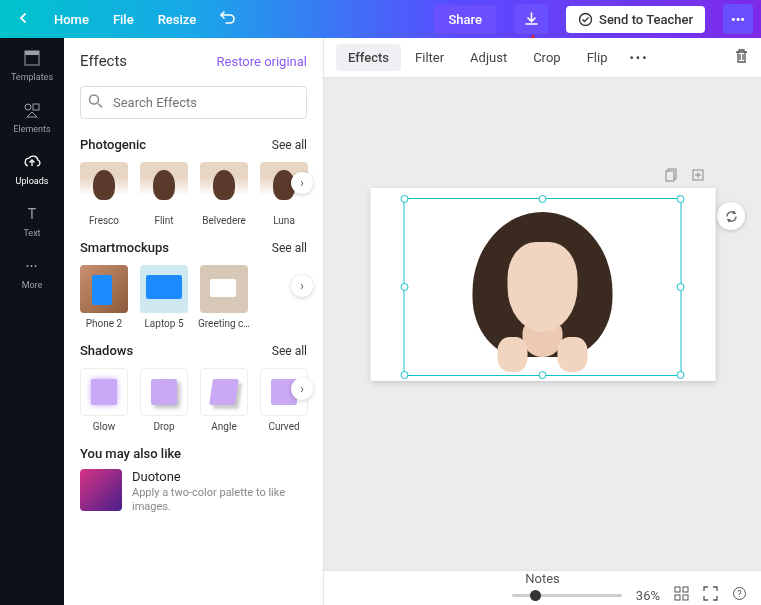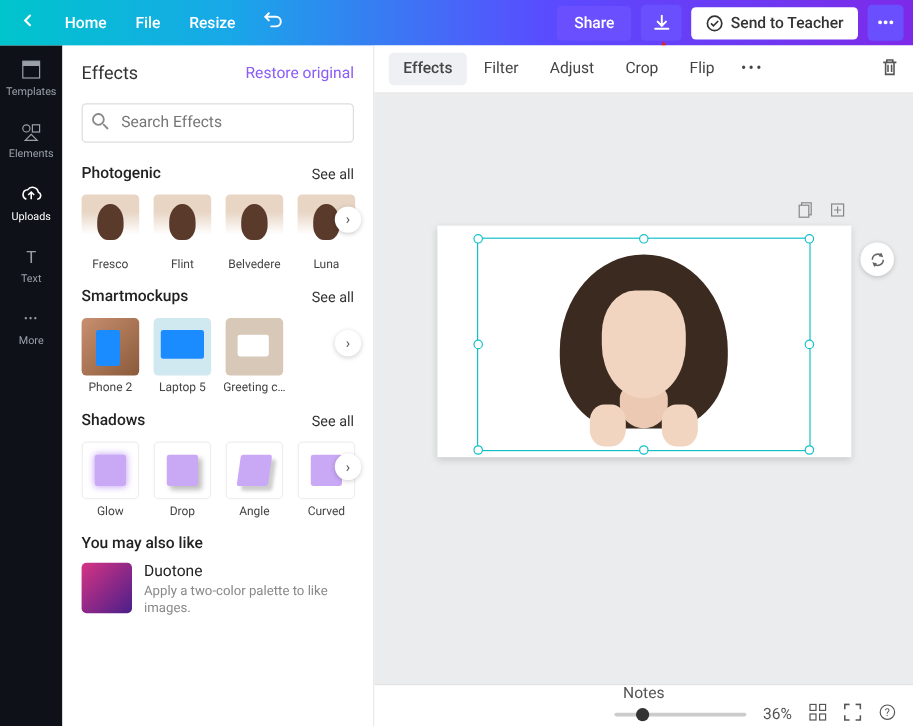--- a/index.html
+++ b/index.html
@@ -1,29 +1,29 @@
 <!DOCTYPE html>
 <html><head>
 <meta charset="utf-8">
 <style>
 * { box-sizing: border-box; margin: 0; padding: 0; font-family: -apple-system, BlinkMacSystemFont, "Segoe UI", Roboto, sans-serif; }
 body { width: 761px; height: 605px; overflow: hidden; background: #fff; }
 
 .topbar { height: 38px; background: linear-gradient(90deg, #00c4cc 0%, #18a8e8 25%, #5a4bff 60%, #7d2ae8 100%); display: flex; align-items: center; padding: 0 8px; color: #fff; font-size: 13px; }
 .topbar-left { display: flex; align-items: center; gap: 4px; }
 .topbar-btn { padding: 6px 10px; border-radius: 4px; cursor: pointer; font-weight: 500; }
-.topbar-right { margin-left: auto; display: flex; align-items: center; gap: 8px; }
+.topbar-right { margin-left: auto; display: flex; align-items: center; gap: 18px; }
 .share-btn { background: #6a4fff; padding: 7px 14px; border-radius: 4px; font-weight: 500; }
 .download-btn { background: #6a4fff; width: 34px; height: 30px; border-radius: 4px; display: flex; align-items: center; justify-content: center; position: relative; }
 .teacher-btn { background: #fff; color: #333; padding: 6px 12px; border-radius: 4px; font-weight: 500; display: flex; align-items: center; gap: 6px; }
 .more-btn { background: #6a4fff; width: 30px; height: 30px; border-radius: 4px; display: flex; align-items: center; justify-content: center; font-weight: bold; }
 
 .app-body { display: flex; height: 567px; }
 
-.left-rail { width: 52px; background: #0e1218; display: flex; flex-direction: column; align-items: center; padding-top: 10px; gap: 18px; color: #9aa0a8; font-size: 9px; }
+.left-rail { width: 64px; background: #0e1218; display: flex; flex-direction: column; align-items: center; padding-top: 10px; gap: 18px; color: #9aa0a8; font-size: 9px; }
 .rail-item { display: flex; flex-direction: column; align-items: center; gap: 4px; cursor: pointer; }
 .rail-icon { width: 20px; height: 20px; display: flex; align-items: center; justify-content: center; }
 
 .side-panel { width: 260px; background: #fff; border-right: 1px solid #e5e5e5; display: flex; flex-direction: column; overflow: hidden; position: relative; }
 .panel-header { display: flex; align-items: center; justify-content: space-between; padding: 14px 16px 10px; }
 .panel-title { font-size: 15px; font-weight: 400; color: #333; }
 .restore-link { color: #8b5cf6; font-size: 13px; cursor: pointer; }
 .search-box { margin: 6px 16px 12px; position: relative; }
 .search-input { width: 100%; padding: 8px 10px 8px 32px; border: 1px solid #ddd; border-radius: 4px; font-size: 13px; color: #888; }
 .search-icon-wrap { position: absolute; left: 8px; top: 50%; transform: translateY(-50%); }

